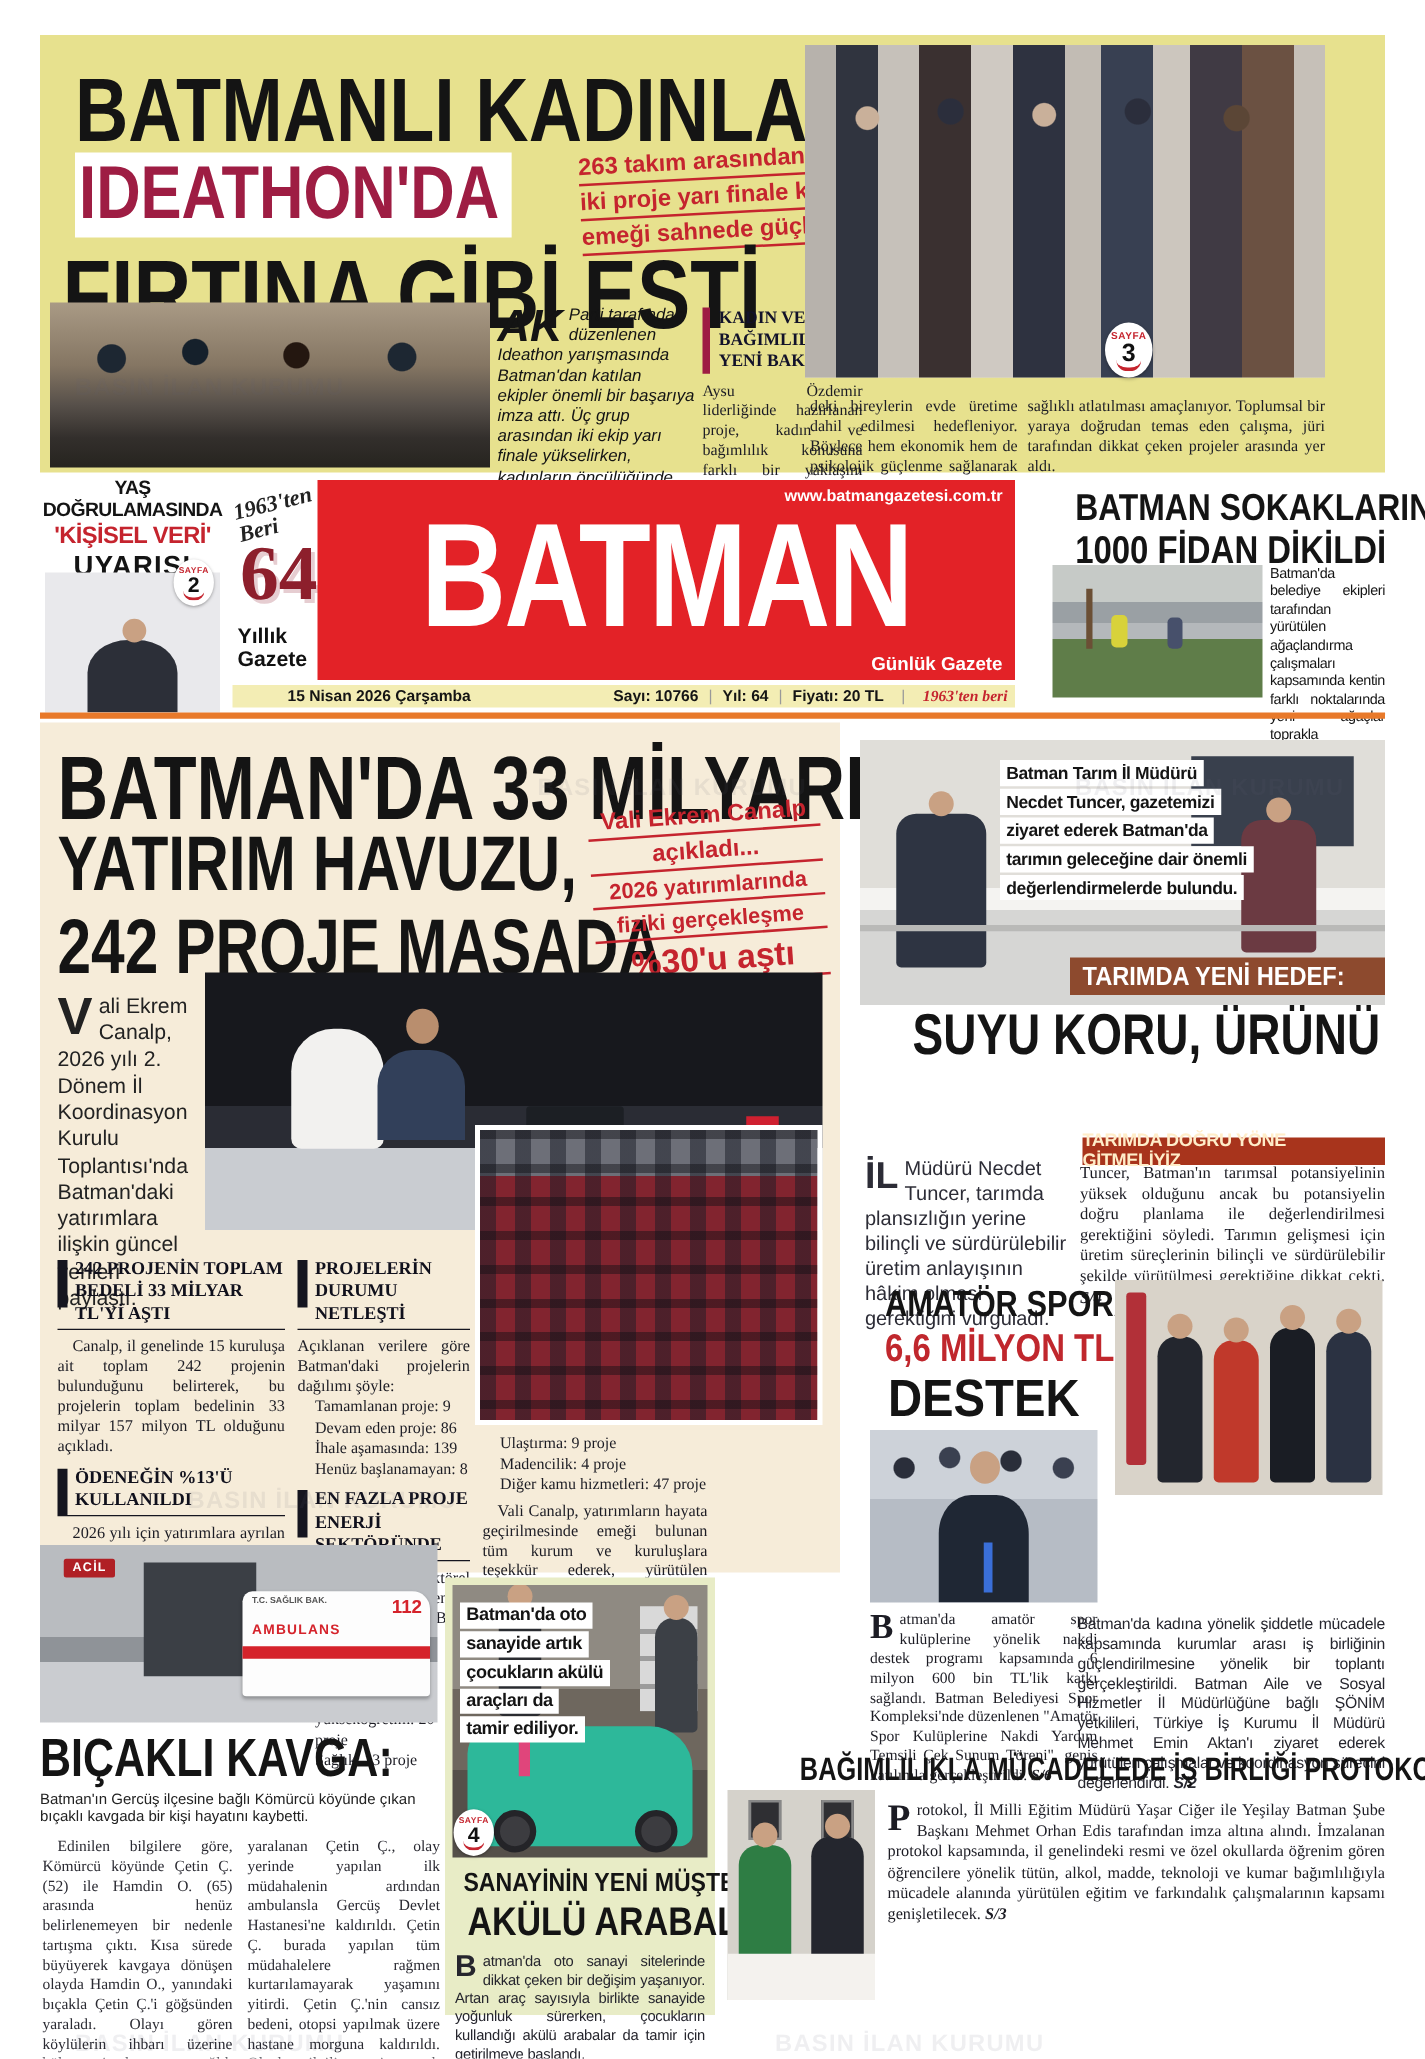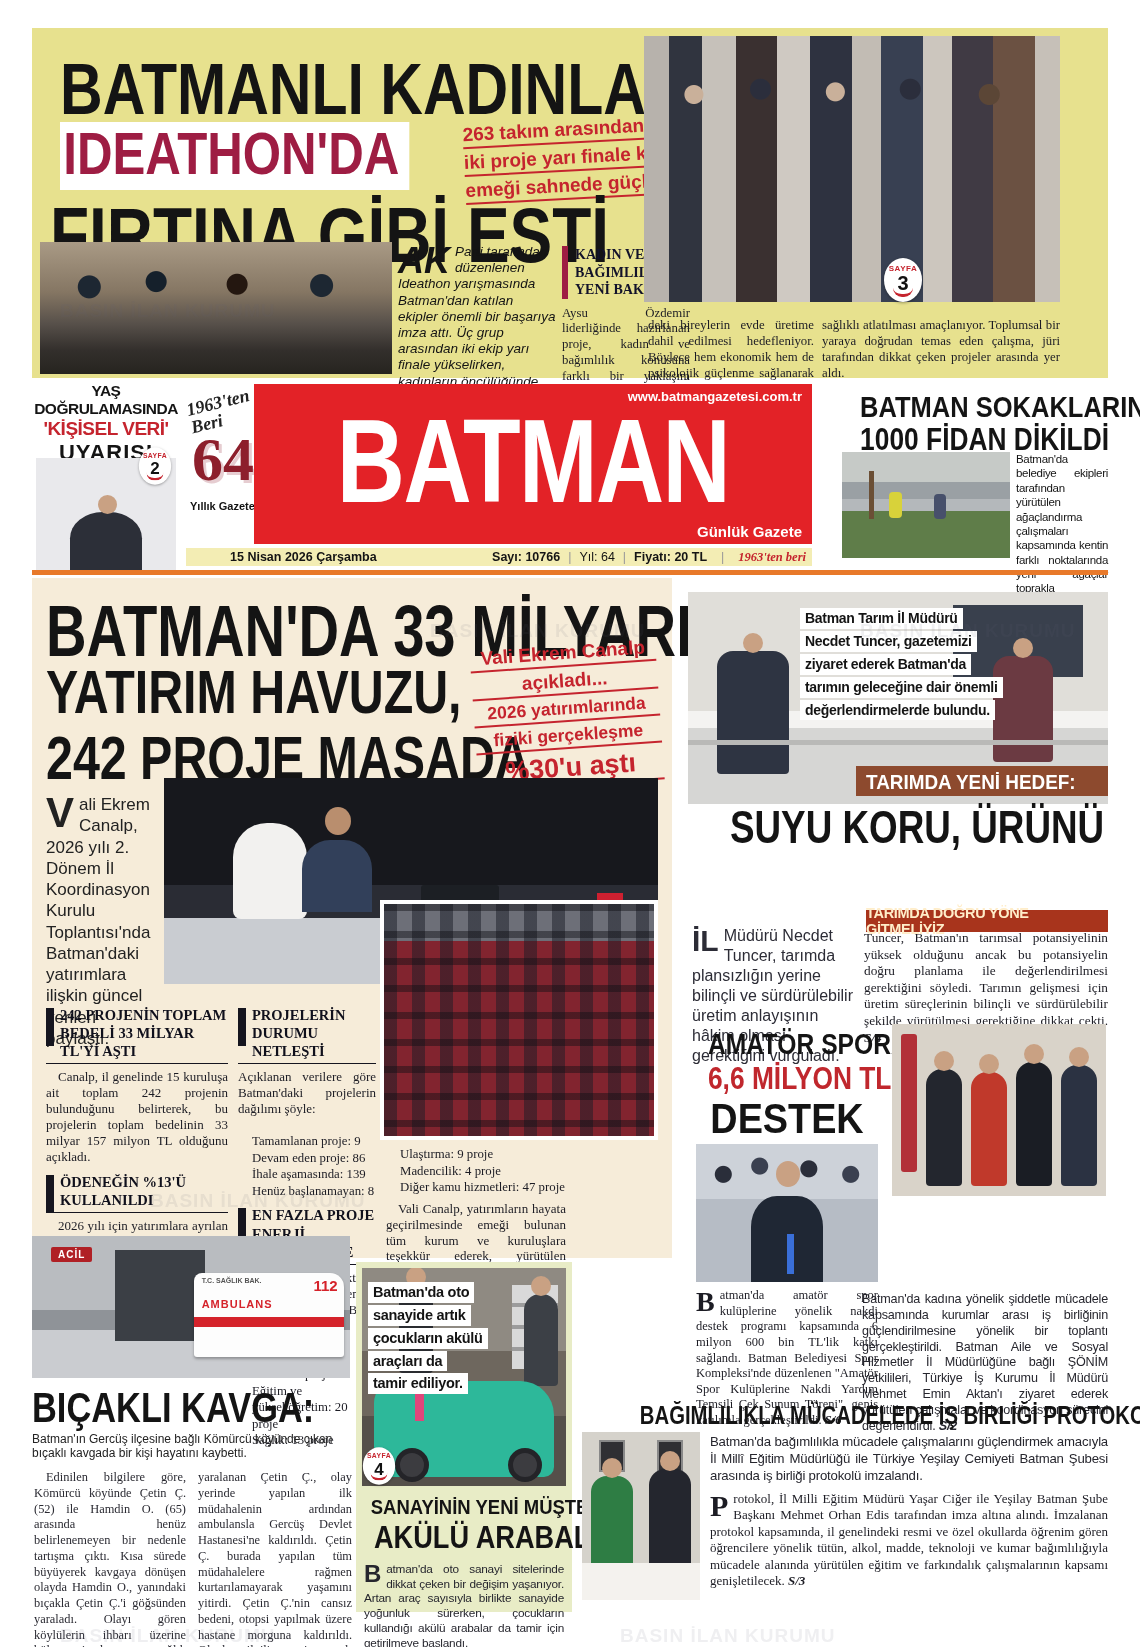--- a/index.html
+++ b/index.html
@@ -27,21 +27,21 @@
   .dc{float:left;font-weight:bold;line-height:.78;margin:3px 5px 0 0;}
   .note{color:#c5242e;font-weight:bold;transform:rotate(-3deg);}
   .note span{display:block;border-bottom:2px solid #c5242e;padding-bottom:1px;margin-bottom:3px;
       white-space:nowrap;}
   .sechead{font-family:"Liberation Serif",serif;font-weight:bold;font-size:14.5px;color:#10101c;
       border-bottom:1.5px solid #15151f;padding:0 0 3px 14px;position:relative;line-height:1.25;}
   .sechead::before{content:"";position:absolute;left:0;top:2px;width:8px;height:2.6em;background:#15151f;}
   .secbody{font-family:"Liberation Serif",serif;font-size:13px;line-height:1.22;text-align:justify;
       margin-top:5px;text-indent:12px;color:#1c1c24;}
   .plist{font-family:"Liberation Serif",serif;font-size:12.8px;line-height:1.3;color:#1c1c24;
-      padding-left:14px;margin-top:16px;}
+      padding-left:14px;margin-top:0;}
   .chip{display:inline-block;background:#fff;padding:1px 5px;margin-bottom:2px;font-weight:bold;
       letter-spacing:-.3px;}
   
   #banner{left:32px;top:28px;width:1076px;height:350px;background:#e7e18e;}
   
   #ph-meeting{left:8px;top:214px;width:352px;height:132px;
       background:
         radial-gradient(circle at 14% 34%,#1d2732 0 11px,transparent 12px),
         radial-gradient(circle at 33% 30%,#15202b 0 10px,transparent 11px),
         radial-gradient(circle at 56% 32%,#241710 0 10px,transparent 11px),
@@ -181,33 +181,33 @@
       <div class="head"></div>
     </div>
     <div class="badge" style="left:104px;top:62px;transform:scale(.85)">
       <span class="bt">SAYFA</span>
       <span class="bn">2</span>
     </div>
   </div>
 
   <div class="abs serif" style="left:188px;top:392px;width:74px;font-style:italic;font-weight:bold;font-size:18px;line-height:1;transform:rotate(-14deg);color:#222">1963'ten Beri</div>
   <div class="abs serif" style="left:192px;top:428px;font-size:62px;font-weight:bold;color:#8d1f2c;text-shadow:3px 3px 0 #e6cdd1;line-height:1">64</div>
-  <div class="abs" style="left:190px;top:500px;width:66px;font-weight:bold;font-size:11px;line-height:1.1;color:#111">Yıllık Gazete</div>
+  <div class="abs" style="left:190px;top:500px;width:66px;font-weight:bold;font-size:17px;line-height:1.1;color:#111">Yıllık Gazete</div>
 
   <div class="abs" style="left:254px;top:384px;width:558px;height:160px;background:#e32227">
     <div class="abs" style="right:10px;top:5px;color:#fff;font-size:13px;font-weight:bold">www.batmangazetesi.com.tr</div>
     <div class="abs" style="left:50%;top:18px;transform:translateX(-50%) scaleX(.8);transform-origin:center top;font-size:118px;font-weight:bold;color:#fff;letter-spacing:-2px;line-height:1;white-space:nowrap">BATMAN</div>
     <div class="abs" style="right:10px;bottom:4px;color:#fff;font-size:15px;font-weight:bold">Günlük Gazete</div>
   </div>
 
   <div class="abs" style="left:186px;top:548px;width:626px;height:18px;background:#f3edb4;display:flex;align-items:center;font-size:12.5px">
     <span style="font-weight:bold;margin-left:44px">15 Nisan 2026 Çarşamba</span>
     <span style="margin-left:auto;font-weight:bold">Sayı: 10766</span>
     <span style="margin:0 8px;color:#999">|</span>
-    <span style="font-weight:normal">Yıl: 64</span>
+    <span style="font-weight:bold">Yıl: 64</span>
     <span style="margin:0 8px;color:#999">|</span>
     <span style="font-weight:bold">Fiyatı: 20 TL</span>
     <span style="margin:0 14px;color:#999">|</span>
     <span class="serif" style="font-style:italic;color:#c5242e;font-weight:bold;margin-right:6px">1963'ten beri</span>
   </div>
 
   <div class="abs" style="left:840px;top:392px;width:268px">
     <span class="cx" style="--sx:.85;font-size:30px">BATMAN SOKAKLARINA</span>
     <span class="cx" style="--sx:.85;font-size:31px;margin-top:2px">1000 FİDAN DİKİLDİ</span>
   </div>
@@ -394,19 +394,18 @@
     <span class="cx" style="--sx:.78;font-size:26px">BAĞIMLILIKLA MÜCADELEDE İŞ BİRLİĞİ PROTOKOLÜ</span>
   </div>
   <div id="ph-protokol" class="ph">
     <div class="fr1"></div>
     <div class="fr2"></div>
     <div class="fg" style="left:8%;bottom:18%;width:42px;height:56%;background:#2e7d44"></div>
     <div class="fg" style="right:8%;bottom:18%;width:42px;height:60%;background:#24262e"></div>
     <div class="desk"></div>
   </div>
   <div class="abs" style="left:710px;top:1434px;width:398px">
-    <div class="just" style="font-size:13.2px;line-height:1.28;letter-spacing:-.2px;color:#26262e">Batman'da bağımlılıkla mücadele çalışmalarını güçlendirmek amacıyla İl Millî Eğitim Müdürlüğü ile Türkiye Yeşilay Cemiyeti Batman Şubesi arasında iş birliği protokolü imzalandı.</div>
     <div class="serif just" style="font-size:13px;line-height:1.27;margin-top:6px;color:#1c1c24">
       <span class="dc serif" style="font-size:30px">P</span><span>rotokol, İl Milli Eğitim Müdürü Yaşar Ciğer ile Yeşilay Batman Şube Başkanı Mehmet Orhan Edis tarafından imza altına alındı. İmzalanan protokol kapsamında, il genelindeki resmi ve özel okullarda öğrenim gören öğrencilere yönelik tütün, alkol, madde, teknoloji ve kumar bağımlılığıyla mücadele alanında yürütülen eğitim ve farkındalık çalışmalarının kapsamı genişletilecek. </span><b><i>S/3</i></b>
     </div>
   </div>
 
 </div>
 
 </body></html>

